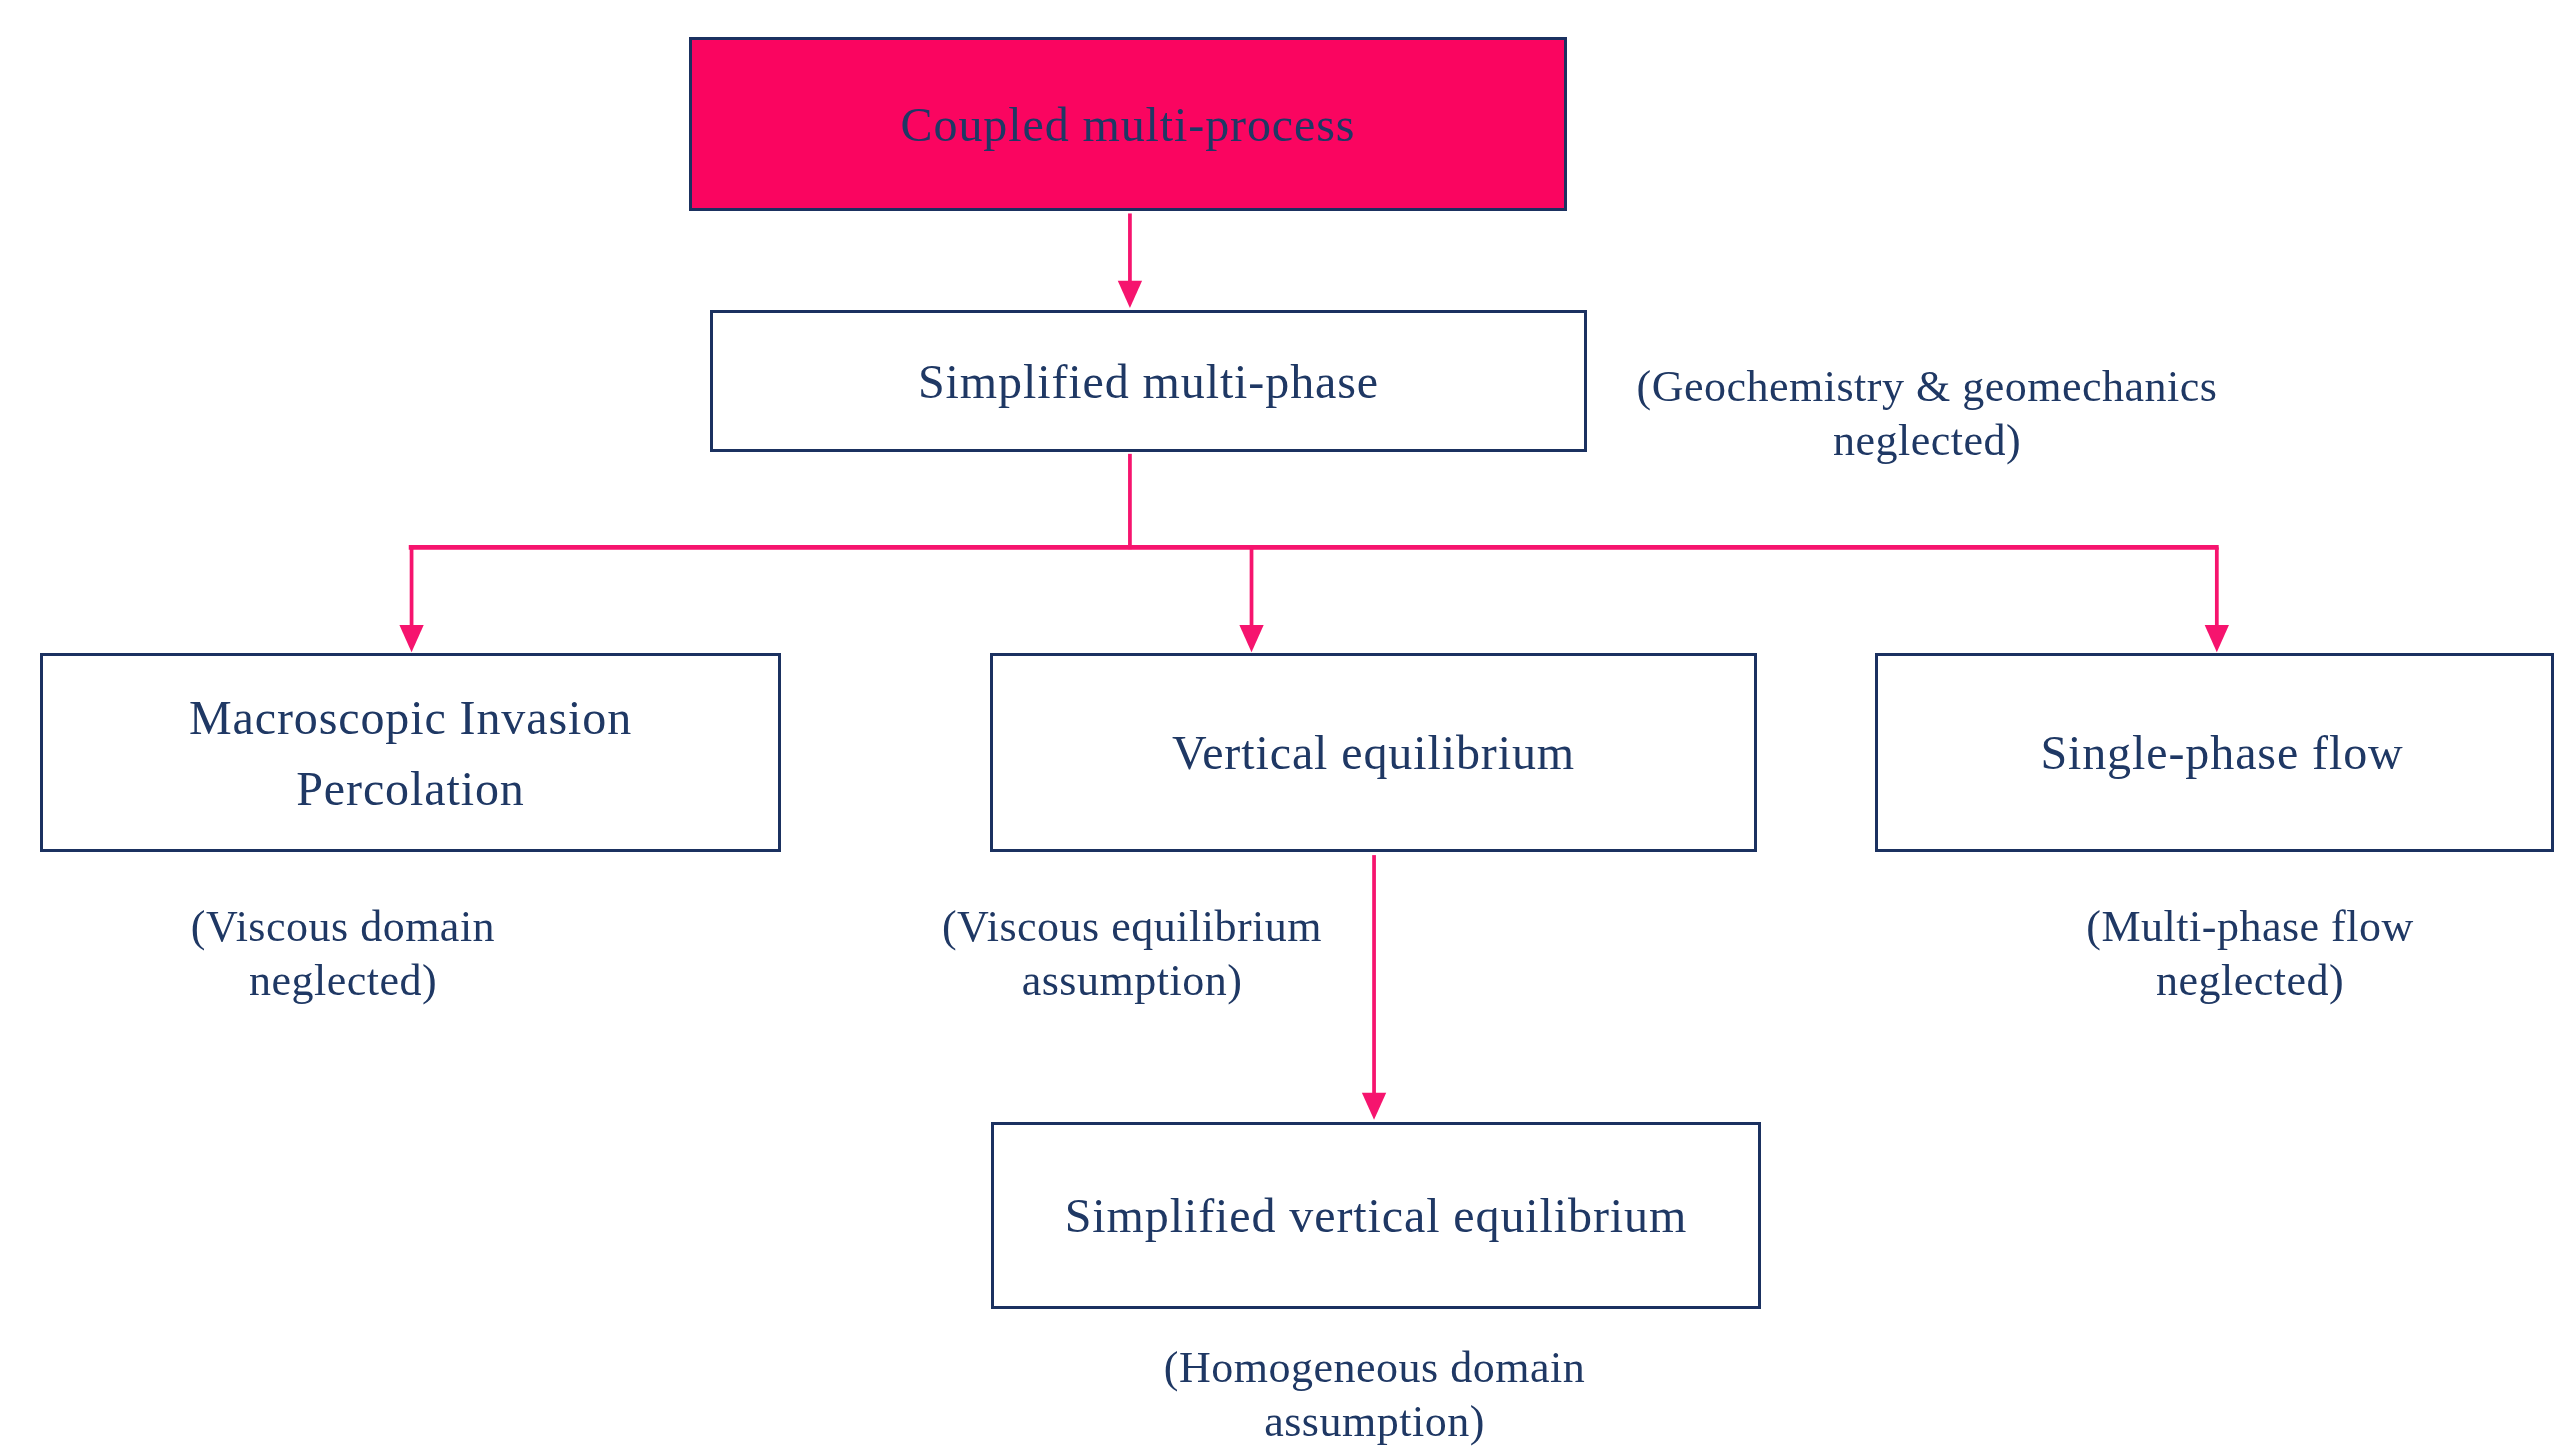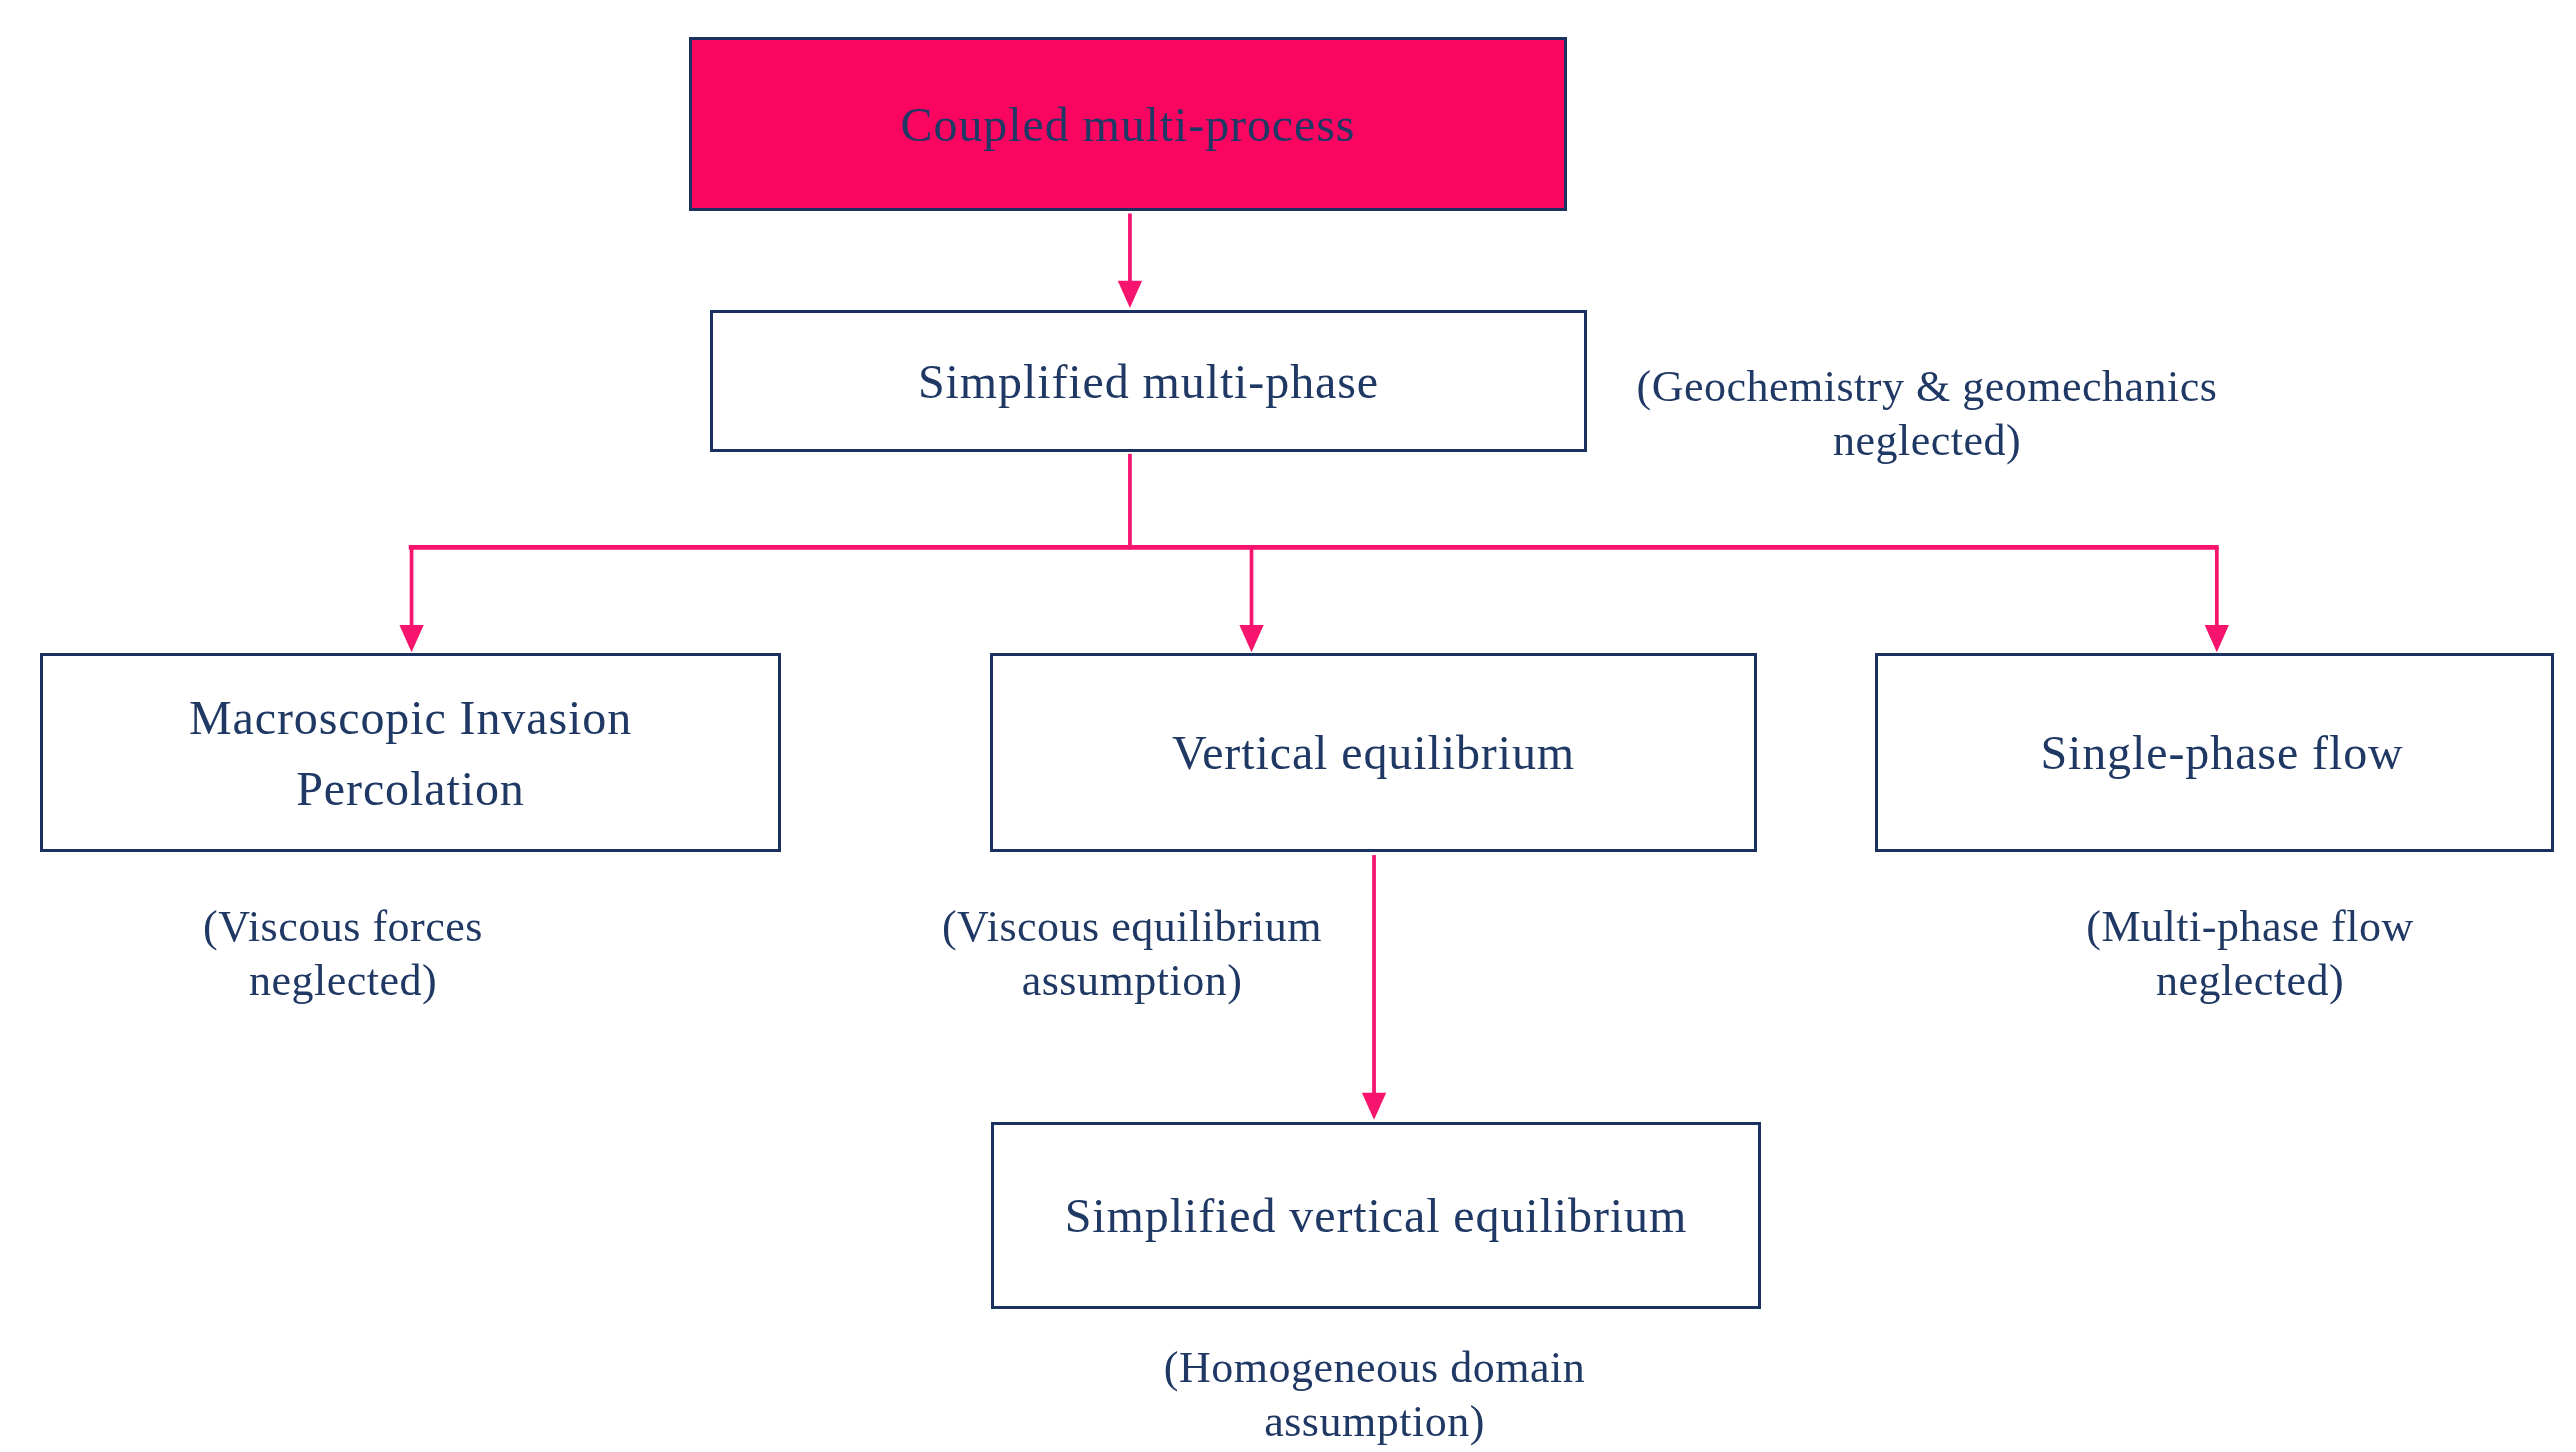--- a/index.html
+++ b/index.html
@@ -126,21 +126,21 @@
 
   <div class="box" id="node-vertical-eq">
     <span class="label">Vertical equilibrium</span>
   </div>
 
   <div class="box" id="node-single-phase">
     <span class="label">Single-phase flow</span>
   </div>
 
   <div class="note" id="note-viscous">
-    <span>(Viscous forces</span>
+    <span>(Viscous domain</span>
     <span>neglected)</span>
   </div>
 
   <div class="note" id="note-ve-assume">
     <span>(Viscous equilibrium</span>
     <span>assumption)</span>
   </div>
 
   <div class="note" id="note-multiphase">
     <span>(Multi-phase flow</span>

